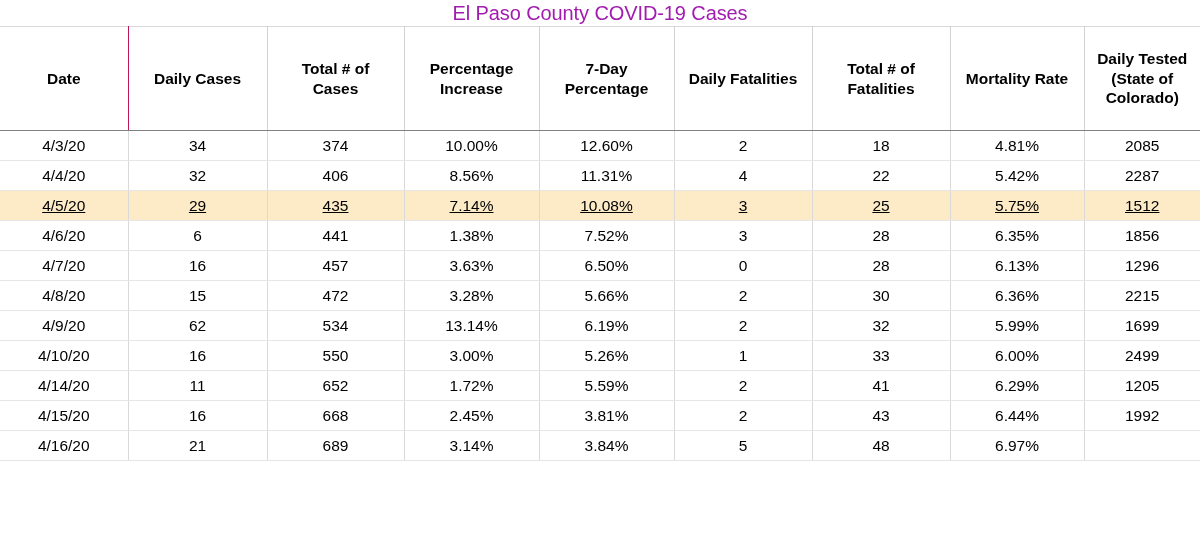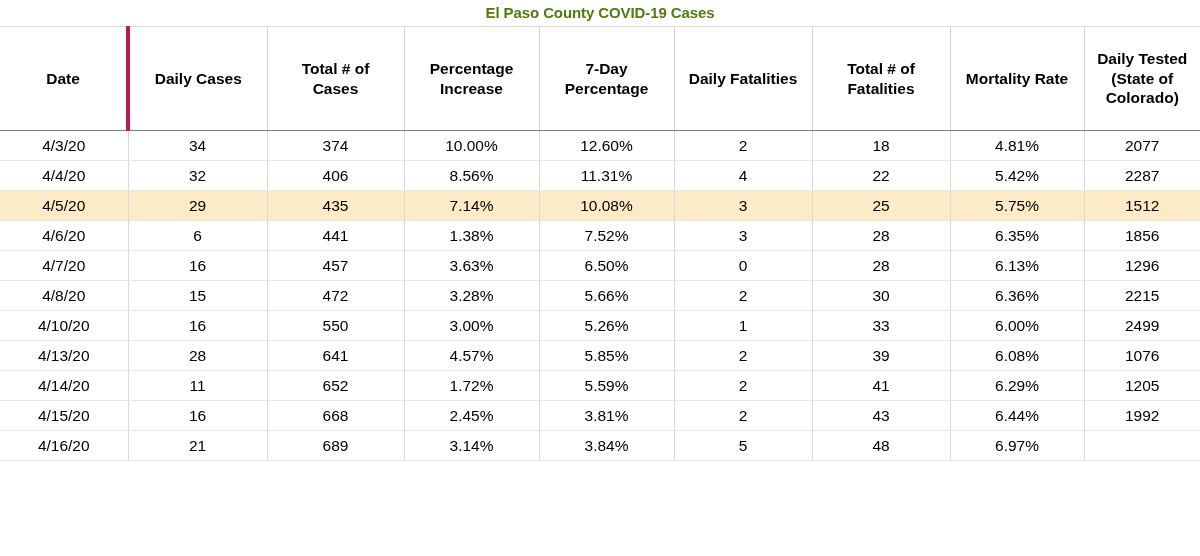--- a/index.html
+++ b/index.html
@@ -20,23 +20,23 @@
     height: 556px;
     position: relative;
     box-sizing: border-box;
     background: #ffffff;
   }
 
   .title-bar {
     height: 26px;
     line-height: 26px;
     text-align: center;
-    font-size: 15px;
-    font-weight: bold;
-    color: #4d7c0f;
+    font-size: 20px;
+    font-weight: normal;
+    color: #a21caf;
     letter-spacing: -0.1px;
   }
 
   table.covid-table {
     width: 1200px;
     border-collapse: collapse;
     table-layout: fixed;
     font-size: 15px;
   }
 
@@ -59,21 +59,21 @@
     color: #000000;
     padding: 0 6px;
     border-right: 1px solid #d2d2d2;
     border-bottom: 1px solid #808080;
     border-top: 1px solid #d9d9d9;
     line-height: 1.25;
     box-sizing: border-box;
   }
   table.covid-table thead th:first-child {
     border-left: none;
-    border-right: 4px solid #be185d;
+    border-right: 1px solid #be185d;
   }
   table.covid-table thead th:last-child {
     border-right: none;
     margin-top: 21px;
   }
 
   table.covid-table tbody td {
     height: 30px;
     text-align: center;
     vertical-align: middle;
@@ -84,20 +84,21 @@
     padding: 0 4px;
     box-sizing: border-box;
     white-space: nowrap;
   }
   table.covid-table tbody td:last-child {
     border-right: none;
   }
 
   table.covid-table tbody tr.highlight td {
     background: #fdebc8;
+    text-decoration: underline;
   }
 
   .tested-blue {
     color: #3a6eb5;
   }
 </style>
 </head>
 <body>
 
 <div class="sheet">
@@ -132,21 +133,21 @@
     <tbody>
         <tr>
           <td>4/3/20</td>
           <td>34</td>
           <td>374</td>
           <td>10.00%</td>
           <td>12.60%</td>
           <td>2</td>
           <td>18</td>
           <td>4.81%</td>
-          <td class="tested-blue">2077</td>
+          <td class="tested-blue">2085</td>
         </tr>
         <tr>
           <td>4/4/20</td>
           <td>32</td>
           <td>406</td>
           <td>8.56%</td>
           <td>11.31%</td>
           <td>4</td>
           <td>22</td>
           <td>5.42%</td>
@@ -190,42 +191,42 @@
           <td>15</td>
           <td>472</td>
           <td>3.28%</td>
           <td>5.66%</td>
           <td>2</td>
           <td>30</td>
           <td>6.36%</td>
           <td>2215</td>
         </tr>
         <tr>
+          <td>4/9/20</td>
+          <td>62</td>
+          <td>534</td>
+          <td>13.14%</td>
+          <td>6.19%</td>
+          <td>2</td>
+          <td>32</td>
+          <td>5.99%</td>
+          <td>1699</td>
+        </tr>
+        <tr>
           <td>4/10/20</td>
           <td>16</td>
           <td>550</td>
           <td>3.00%</td>
           <td>5.26%</td>
           <td>1</td>
           <td>33</td>
           <td>6.00%</td>
           <td>2499</td>
         </tr>
         <tr>
-          <td>4/13/20</td>
-          <td>28</td>
-          <td>641</td>
-          <td>4.57%</td>
-          <td>5.85%</td>
-          <td>2</td>
-          <td>39</td>
-          <td>6.08%</td>
-          <td>1076</td>
-        </tr>
-        <tr>
           <td>4/14/20</td>
           <td>11</td>
           <td>652</td>
           <td>1.72%</td>
           <td>5.59%</td>
           <td>2</td>
           <td>41</td>
           <td>6.29%</td>
           <td>1205</td>
         </tr>

